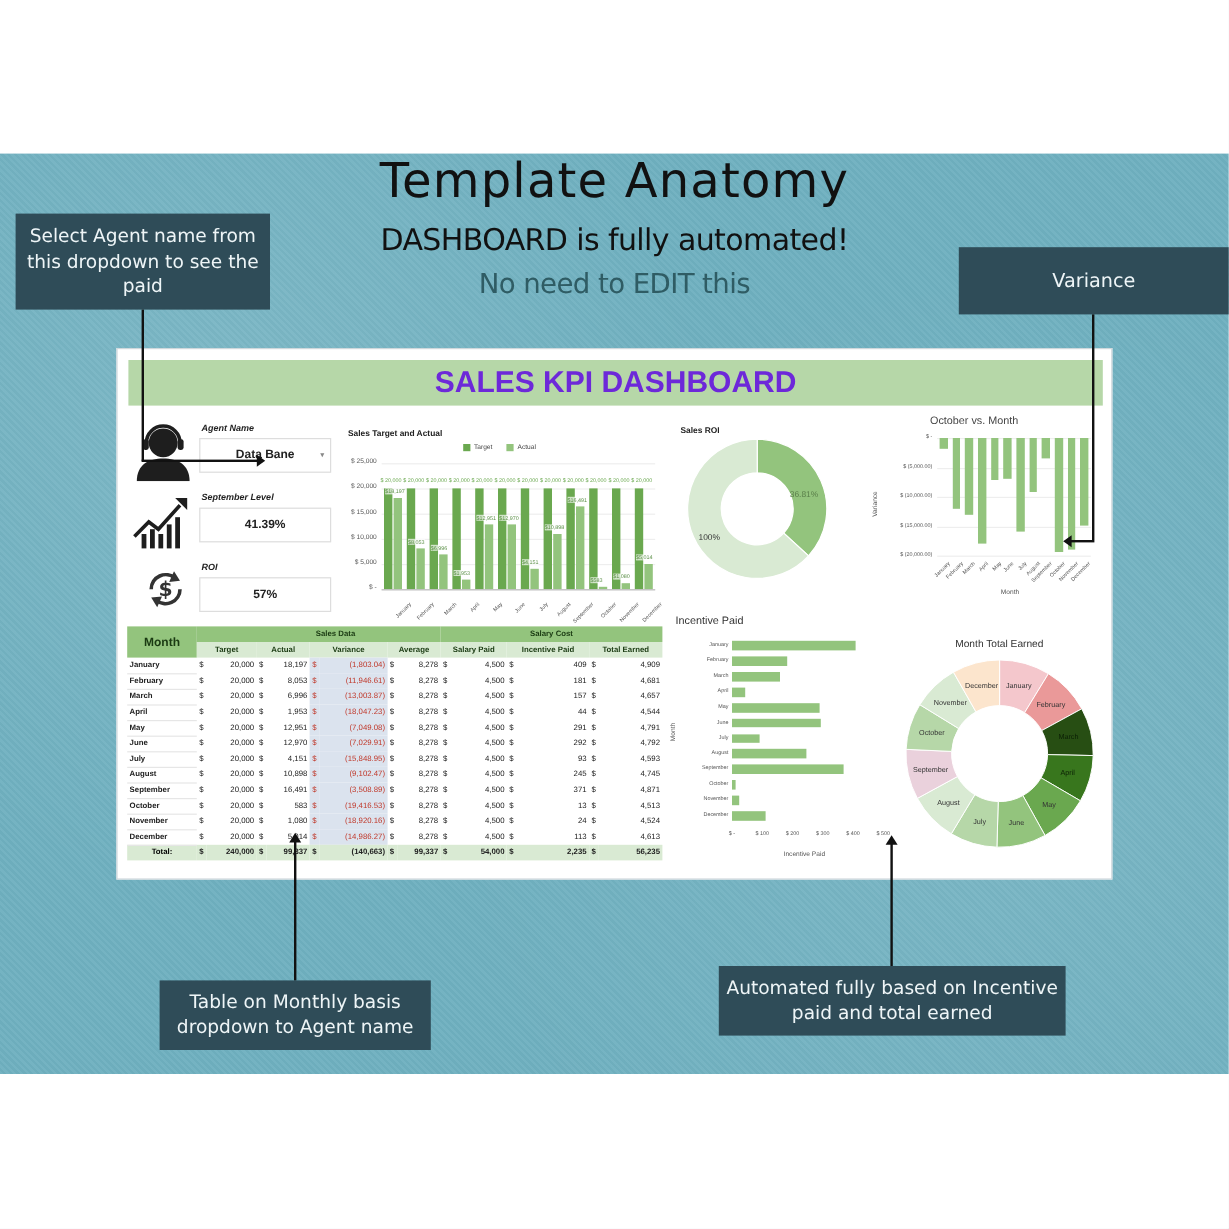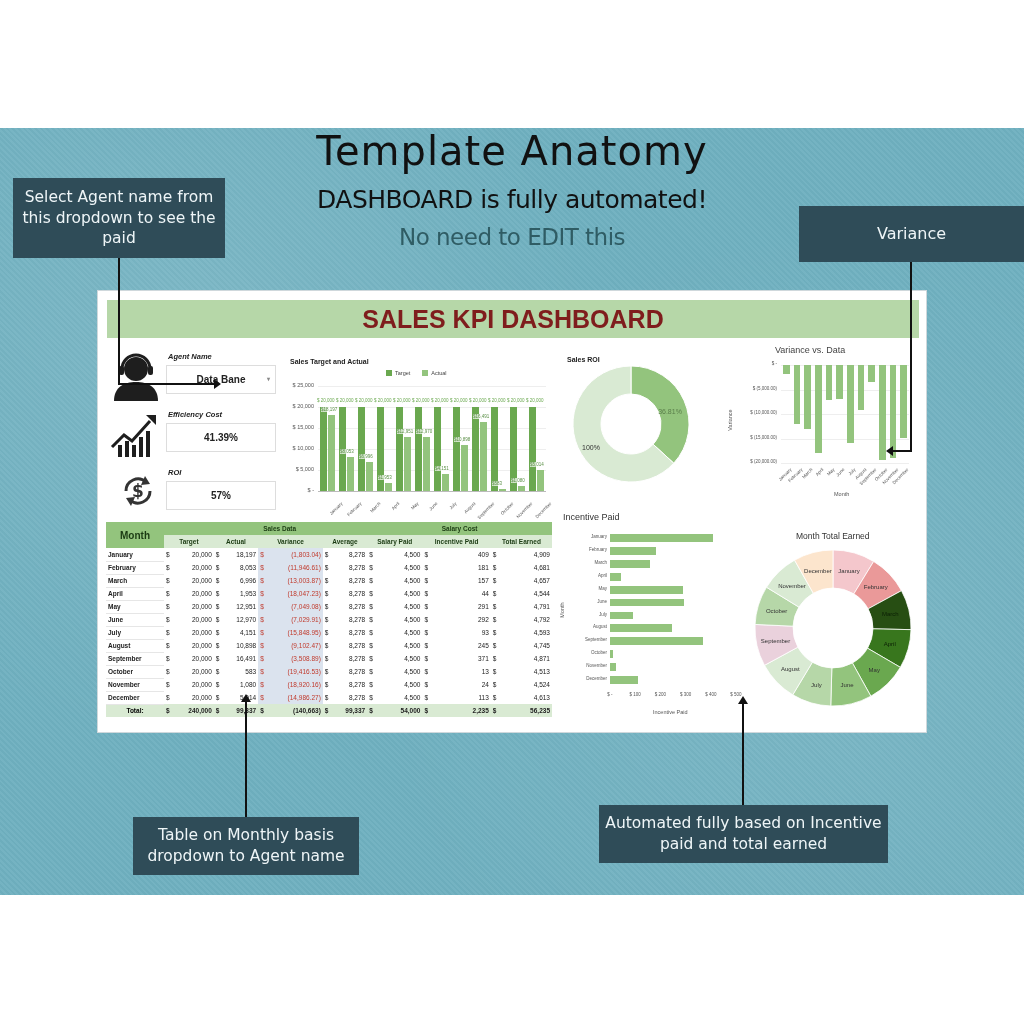--- a/index.html
+++ b/index.html
@@ -36,21 +36,21 @@
 
   .arrow-line { position: absolute; background: #111; }
 
   .dash {
     position: absolute; left: 97px; top: 290px; width: 830px; height: 443px;
     background: #ffffff; border: 1px solid #cfd8dc;
   }
   .dash-title {
     position: absolute; left: 9px; top: 9px; width: 812px; height: 38px;
     background: #b6d7a8; display: flex; align-items: center; justify-content: center;
-    font-weight: bold; font-size: 25px; color: #7f1d1d; letter-spacing: 0px;
+    font-weight: bold; font-size: 25px; color: #6d28d9; letter-spacing: 0px;
   }
 
   
   .kpi-icon { position: absolute; }
   .kpi-label { position: absolute; font-size: 7.5px; font-style: italic; font-weight: bold; color: #222; }
   .kpi-box {
     position: absolute; width: 110px; height: 29px; border: 1px solid #ddd; background: #fff;
     display: flex; align-items: center; justify-content: center; font-size: 10px; font-weight: bold; color: #222;
   }
   .kpi-dropdown-caret { position: absolute; right: 5px; top: 9px; font-size: 6px; color: #888; }
@@ -106,21 +106,21 @@
 
   <svg class="kpi-icon" style="left:12px;top:120px" width="50" height="48" viewBox="0 0 50 48">
     <rect x="8" y="34" width="4" height="12" fill="#1e1e1e"></rect>
     <rect x="15" y="30" width="4" height="16" fill="#1e1e1e"></rect>
     <rect x="22" y="34" width="4" height="12" fill="#1e1e1e"></rect>
     <rect x="29" y="26" width="4" height="20" fill="#1e1e1e"></rect>
     <rect x="36" y="20" width="4" height="26" fill="#1e1e1e"></rect>
     <polyline points="2,36 14,24 22,30 40,10" fill="none" stroke="#1e1e1e" stroke-width="3"></polyline>
     <polygon points="36,4 46,4 46,14" fill="#1e1e1e"></polygon>
   </svg>
-  <div class="kpi-label" style="left:70px;top:119px">Efficiency Cost</div>
+  <div class="kpi-label" style="left:70px;top:119px">September Level</div>
   <div class="kpi-box" style="left:68px;top:132px">41.39%</div>
 
   <svg class="kpi-icon" style="left:20px;top:180px" width="40" height="40" viewBox="0 0 40 40">
     <path d="M8 20 a12 12 0 0 1 20 -9" fill="none" stroke="#333" stroke-width="3"></path>
     <polygon points="27,5 32,13 23,14" fill="#333"></polygon>
     <path d="M32 20 a12 12 0 0 1 -20 9" fill="none" stroke="#333" stroke-width="3"></path>
     <polygon points="13,35 8,27 17,26" fill="#333"></polygon>
     <text x="20" y="26" text-anchor="middle" font-size="17" font-weight="bold" fill="#333" font-family="DejaVu Sans, sans-serif">$</text>
   </svg>
   <div class="kpi-label" style="left:70px;top:177px">ROI</div>
@@ -219,21 +219,21 @@
     <div class="chart-title" style="left:7px;top:5px">Sales ROI</div>
     <svg id="roi-svg" style="position:absolute;left:12px;top:14px" width="118" height="118" viewBox="0 0 118 118">
         <path d="M59,1 A58,58 0 0 1 101.75114156596777,98.19617194072123 L81.11265943067299,79.27388203830408 A30,30 0 0 0 59,29 Z" fill="#93c47d" stroke="#fff" stroke-width="1"></path>
         <path d="M101.75114156596777,98.19617194072123 A58,58 0 1 1 58.999999999999986,1 L58.99999999999999,29 A30,30 0 1 0 81.11265943067299,79.27388203830408 Z" fill="#d9ead3" stroke="#fff" stroke-width="1"></path>
         <text x="98" y="49" font-size="7" fill="#5a7f4a" text-anchor="middle" font-family="Liberation Sans, sans-serif">36.81%</text>
         <text x="19" y="85" font-size="7" fill="#333" text-anchor="middle" font-family="Liberation Sans, sans-serif">100%</text>
       </svg>
   </div>
 
   <div style="position:absolute;left:625px;top:50px;width:200px;height:160px;">
-    <div style="position:absolute;left:52px;top:4px;font-size:9px;color:#444;">Variance vs. Data</div>
+    <div style="position:absolute;left:52px;top:4px;font-size:9px;color:#444;">October vs. Month</div>
     <div id="var-plot" style="position:absolute;left:58px;top:24px;width:128px;height:98px;">
         <div class="gridline" style="left: 0px; top: 0px; width: 128px;"></div>
         <div class="axis-label" style="left: -46px; top: -4px; width: 42px; text-align: right; font-size: 4.5px;">$ -</div>
         <div class="gridline" style="left: 0px; top: 24.5px; width: 128px;"></div>
         <div class="axis-label" style="left: -46px; top: 20.5px; width: 42px; text-align: right; font-size: 4.5px;">$ (5,000.00)</div>
         <div class="gridline" style="left: 0px; top: 49px; width: 128px;"></div>
         <div class="axis-label" style="left: -46px; top: 45px; width: 42px; text-align: right; font-size: 4.5px;">$ (10,000.00)</div>
         <div class="gridline" style="left: 0px; top: 73.5px; width: 128px;"></div>
         <div class="axis-label" style="left: -46px; top: 69.5px; width: 42px; text-align: right; font-size: 4.5px;">$ (15,000.00)</div>
         <div class="gridline" style="left: 0px; top: 98px; width: 128px;"></div>

